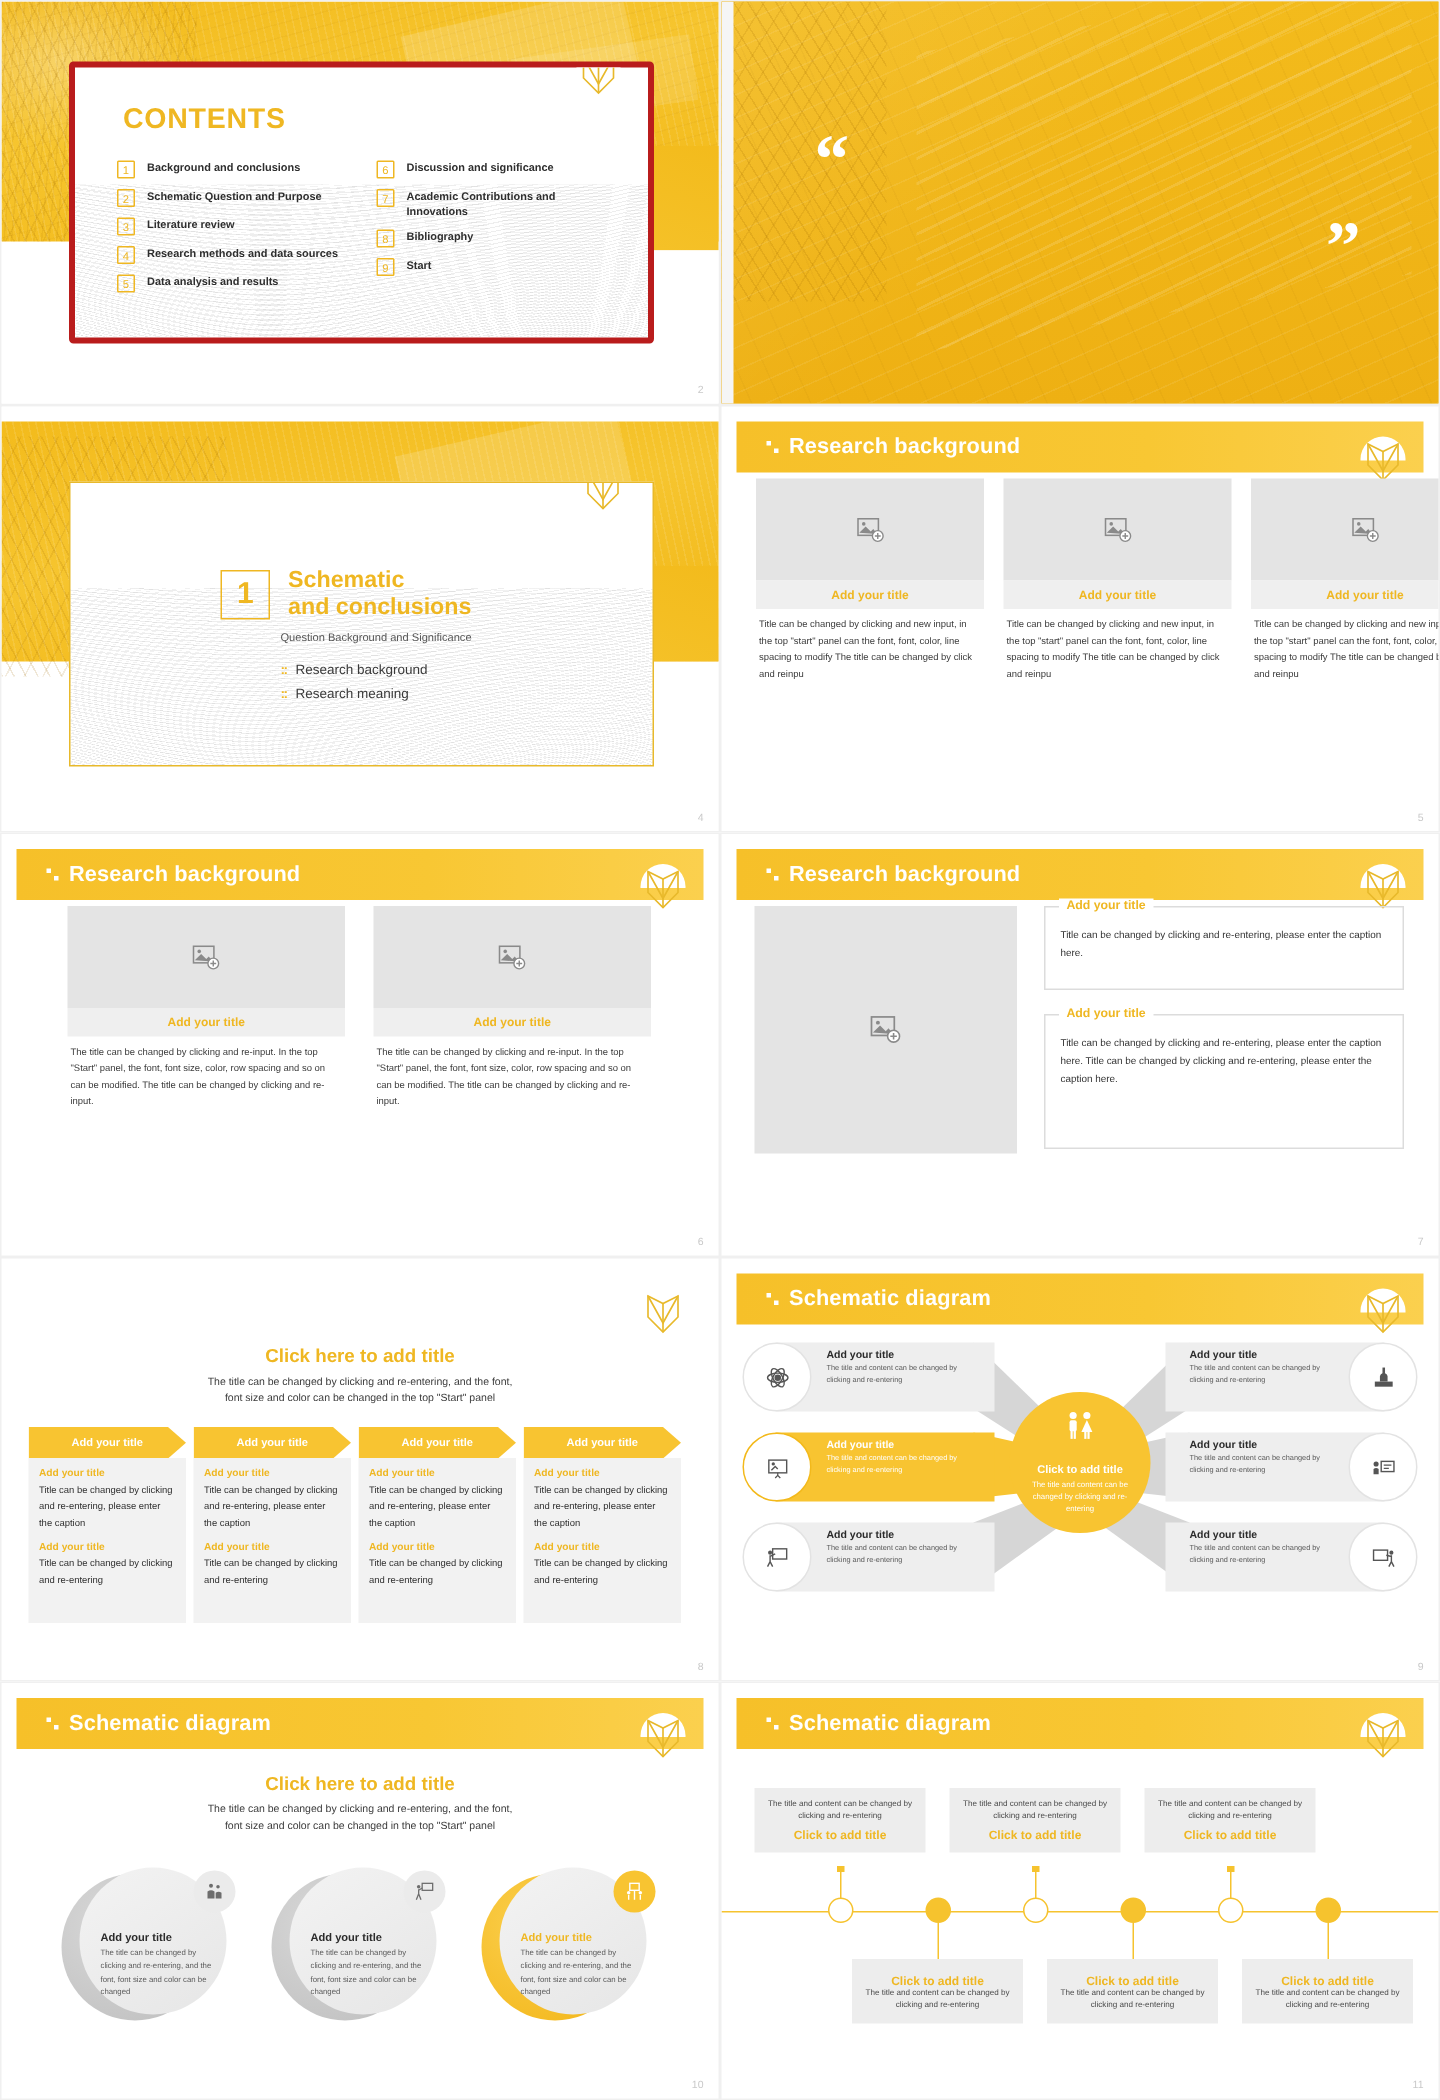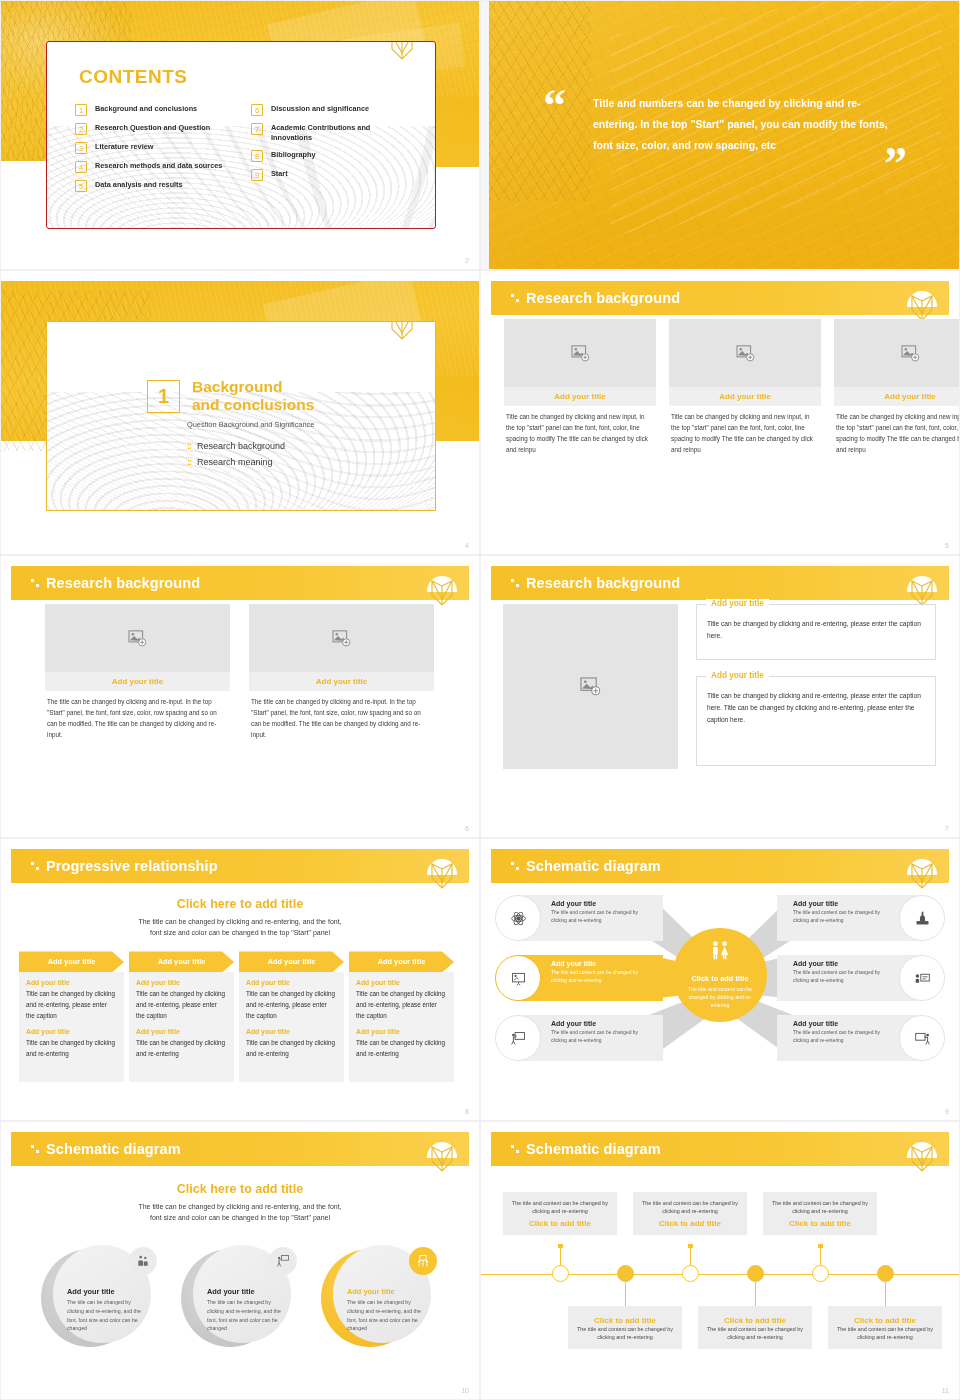--- a/index.html
+++ b/index.html
@@ -86,21 +86,21 @@
     position:absolute; right:18px; top:30px; width:120px; height:44px;
     background:rgba(255,255,255,.12); transform: rotate(-8deg);
   }
   .s2bg .wedge{
     position:absolute; right:0; top:96px; width:200px; height:70px;
     background: linear-gradient(200deg,#f3bb1c,#f6c52f);
     clip-path: polygon(0 0,100% 0,100% 100%,24% 100%);
   }
   .card2 {
     position:absolute; left:45px; top:40px; width:390px; height:188px;
-    background:#fff; border:1px solid #b91c1c; border-radius:3px;
+    background:#fff; border:4px solid #b91c1c; border-radius:3px;
     overflow:hidden;
   }
   .card2 .wave{
     position:absolute; left:-10px; bottom:-8px; width:420px; height:110px;
     background:
       repeating-radial-gradient(ellipse 240px 50px at 140px 130px, rgba(120,120,120,.13) 0 1px, transparent 1px 4px),
       repeating-radial-gradient(ellipse 300px 60px at 330px 150px, rgba(120,120,120,.10) 0 1px, transparent 1px 5px);
   }
   .card2 .logo-badge{ right:18px; top:-12px; }
   .card2 h1 {
@@ -340,21 +340,21 @@
       </div>
       <h1>CONTENTS</h1>
       <div class="toc">
         <div class="toc-col">
           <div class="toc-item">
             <div class="toc-num">1</div>
             <div class="toc-lab">Background and conclusions</div>
           </div>
           <div class="toc-item">
             <div class="toc-num">2</div>
-            <div class="toc-lab">Research Question and Question</div>
+            <div class="toc-lab">Schematic Question and Purpose</div>
           </div>
           <div class="toc-item">
             <div class="toc-num">3</div>
             <div class="toc-lab">Literature review</div>
           </div>
           <div class="toc-item">
             <div class="toc-num">4</div>
             <div class="toc-lab">Research methods and data sources</div>
           </div>
           <div class="toc-item">
@@ -384,21 +384,20 @@
     </div>
     <div class="pgnum">2</div>
   </div>
 
   <div class="slide s3">
     <div class="photo"></div>
     <div class="bldg"></div>
     <div class="treeL"></div>
     <div class="leftedge"></div>
     <div class="qopen">“</div>
-    <div class="qtext">Title and numbers can be changed by clicking and re-entering. In the top "Start" panel, you can modify the fonts, font size, color, and row spacing, etc</div>
     <div class="qclose">”</div>
   </div>
 
   <div class="slide">
     <div class="s4bg">
       <div class="band">
           <div class="tree"></div>
         </div>
       <div class="sheetA"></div>
       <div class="wedge"></div>
@@ -409,21 +408,21 @@
         <div class="cap"></div>
         <svg width="24" height="28" viewBox="0 0 24 28">
           <path d="M2 2 L12 7 L22 2 L22 16 L12 26 L2 16 Z" fill="none" stroke="#e8b92b" stroke-width="1.1"></path>
           <path d="M12 7 L12 26" fill="none" stroke="#e8b92b" stroke-width="1.1"></path>
           <path d="M2 2 L12 20 L22 2" fill="none" stroke="#e8b92b" stroke-width="1.1"></path>
         </svg>
       </div>
       <div class="sec-row">
         <div class="sec-num">1</div>
         <div class="sec-title">
-          <div>Background</div>
+          <div>Schematic</div>
           <div>and conclusions</div>
         </div>
       </div>
       <div class="sec-sub">Question Background and Significance</div>
       <div class="sec-list">
         <div class="sec-li">
           <span class="dd">::</span>
           <span>Research background</span>
         </div>
         <div class="sec-li">
@@ -588,29 +587,20 @@
             <div class="ltitle">Add your title</div>
             <div class="ltext">Title can be changed by clicking and re-entering, please enter the caption here. Title can be changed by clicking and re-entering, please enter the caption here.</div>
           </div>
         </div>
       </div>
     </div>
     <div class="pgnum">7</div>
   </div>
 
   <div class="slide">
-    <div class="hdr">
-      <span class="dots">
-          <i></i>
-          <i></i>
-          <i></i>
-          <i></i>
-        </span>
-      <h2>Progressive relationship</h2>
-    </div>
     <div class="logo-badge">
       <div class="cap"></div>
       <svg width="24" height="28" viewBox="0 0 24 28">
         <path d="M2 2 L12 7 L22 2 L22 16 L12 26 L2 16 Z" fill="none" stroke="#e8b92b" stroke-width="1.1"></path>
         <path d="M12 7 L12 26" fill="none" stroke="#e8b92b" stroke-width="1.1"></path>
         <path d="M2 2 L12 20 L22 2" fill="none" stroke="#e8b92b" stroke-width="1.1"></path>
       </svg>
     </div>
     <div class="body-pad">
       <div style="margin-top:10px">

